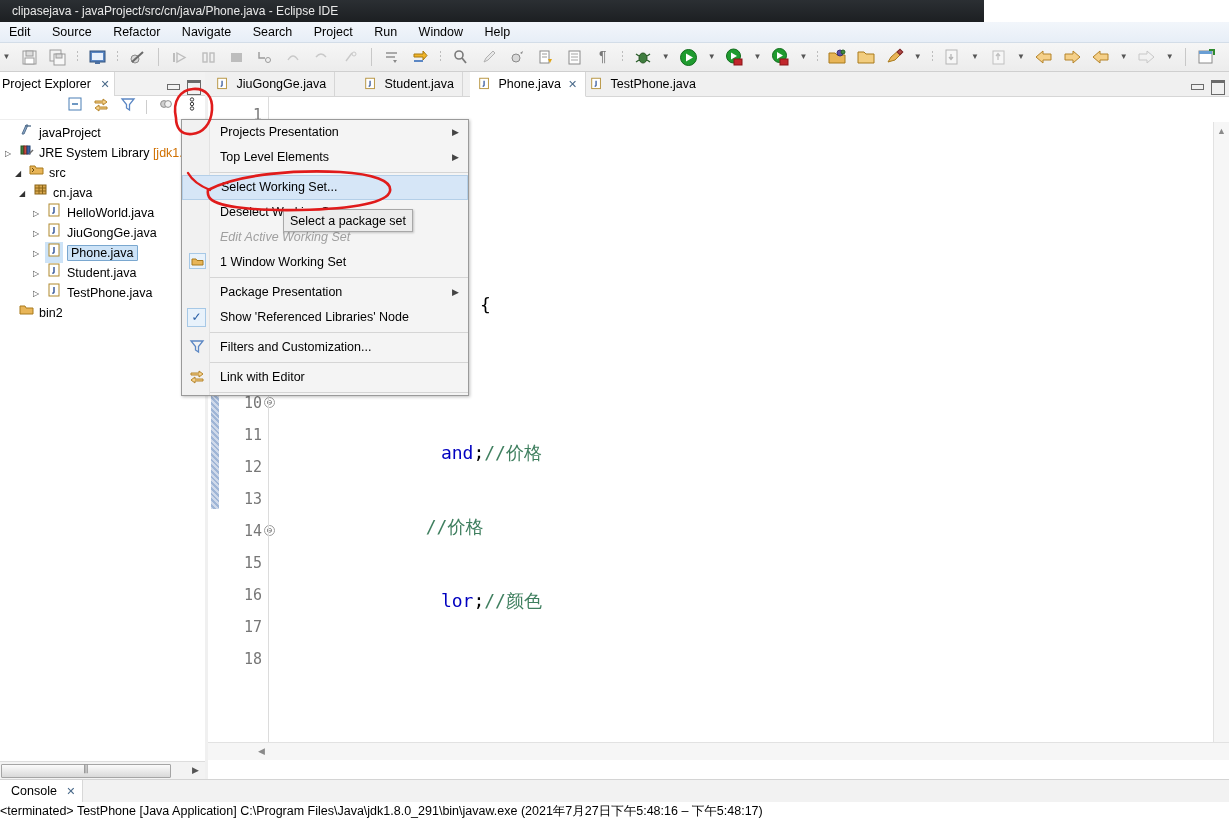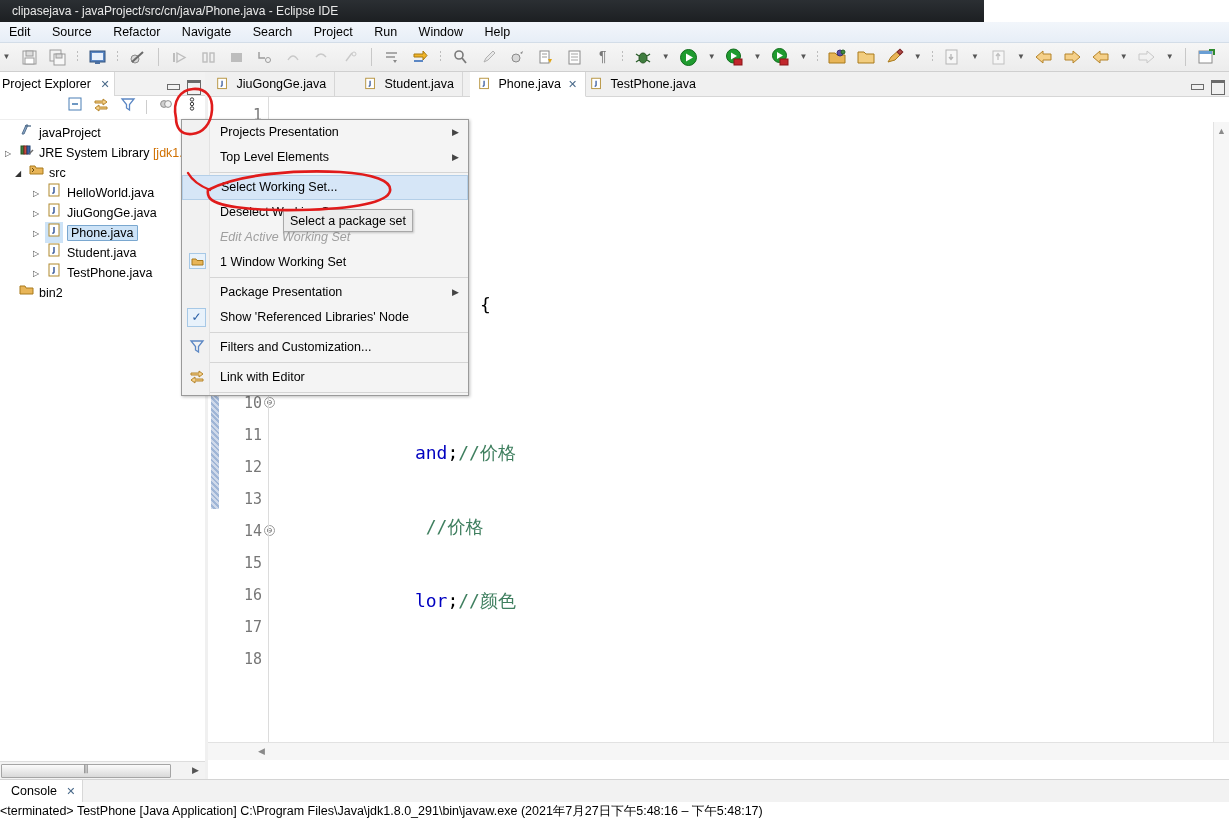--- a/index.html
+++ b/index.html
@@ -151,21 +151,21 @@
   .gutter-line { position:absolute; left:60px; top:0; width:1px; height:663px; background:#dcdcdc; }
 
   .code {
     position:absolute; left:62px; top:0; right:16px; height:663px;
     font-family:"DejaVu Sans Mono", monospace; font-size:18px; padding-top:2px;
     white-space:pre; color:#000;
   }
   .code .cl { height:32px; line-height:32px; padding-left:4px; }
   .kw { color:#7f0055; font-weight:bold; }
   .cmt { color:#3f7f5f; }
-  .fld { color:#0000c0; }
+  .fld { color:#0000c0;margin-left:26px; }
 
   .ed-vscroll { position:absolute; right:0; top:25px; width:16px; height:663px;
     background:#f6f6f6; border-left:1px solid #e2e2e2; }
   .ed-vscroll .up { position:absolute; left:3px; top:4px; font-size:9px; color:#8a8a8a; }
   .ed-hscroll { position:absolute; left:0; bottom:0; width:1021px; height:18px;
     background:#f6f6f6; border-top:1px solid #e2e2e2; }
   .ed-hscroll .larrow { position:absolute; left:50px; top:3px; font-size:9px; color:#8a8a8a; }
 
   
   .popup {
@@ -533,20 +533,33 @@
         <span class="arrow filled">◢</span>
         <span class="ico">
           <svg width="15" height="15" viewBox="0 0 15 15">
               <path d="M1 4 L6 4 L7 6 L14 6 L14 12 L1 12 Z" fill="#e8b558" stroke="#a97a1c"></path>
               <path d="M3 6 L5 8 L3 10" fill="none" stroke="#6b4d12"></path>
             </svg>
         </span>
         <span class="lbl">src</span>
       </div>
 
+      <div class="tnode" style="padding-left:16px;">
+        <span class="arrow filled">◢</span>
+        <span class="ico">
+          <svg width="15" height="15" viewBox="0 0 15 15">
+              <rect x="2" y="3" width="11" height="9" fill="#d9a84f" stroke="#8a6418"></rect>
+              <line x1="2" y1="6" x2="13" y2="6" stroke="#8a6418"></line>
+              <line x1="2" y1="9" x2="13" y2="9" stroke="#8a6418"></line>
+              <line x1="6" y1="3" x2="6" y2="12" stroke="#8a6418"></line>
+              <line x1="9.5" y1="3" x2="9.5" y2="12" stroke="#8a6418"></line>
+            </svg>
+        </span>
+        <span class="lbl">cn.java</span>
+      </div>
 
       <div class="tnode" style="padding-left:30px;">
         <span class="arrow">▷</span>
         <span class="ico">
           <svg width="15" height="15" viewBox="0 0 15 15">
               <rect x="2" y="2" width="10" height="12" fill="#fff" stroke="#b08a2e"></rect>
               <path d="M7 5 L7 10 Q7 11.5 5.3 11" fill="none" stroke="#2b4f96" stroke-width="1.4"></path>
             </svg>
         </span>
         <span class="lbl">HelloWorld.java</span>

